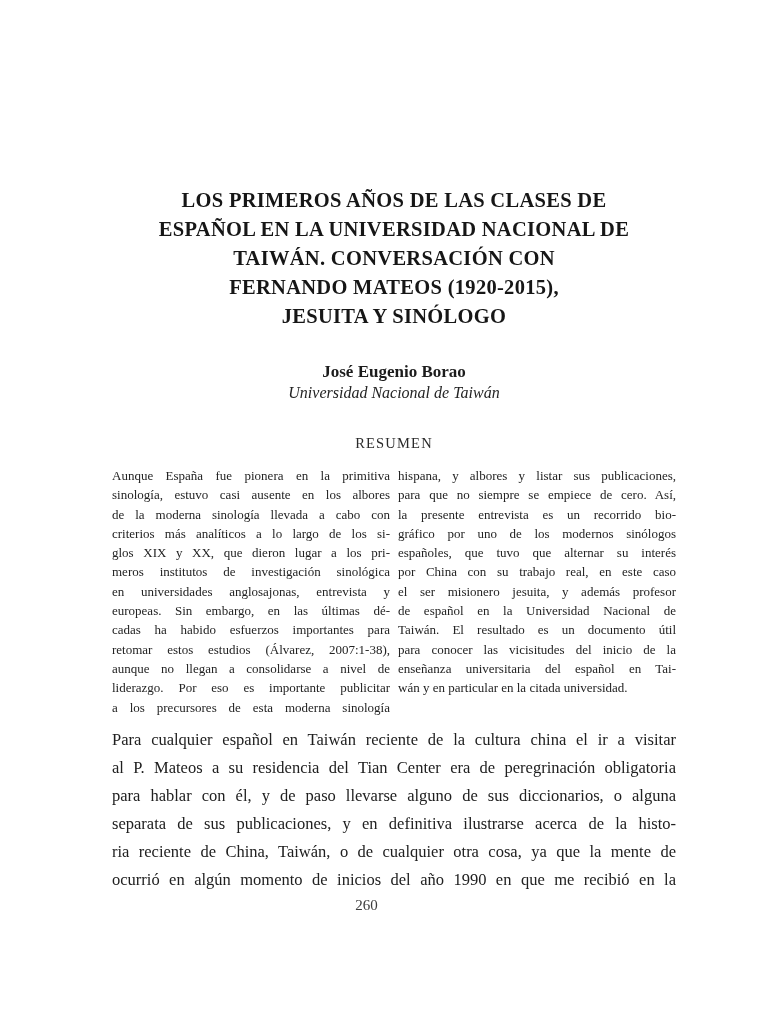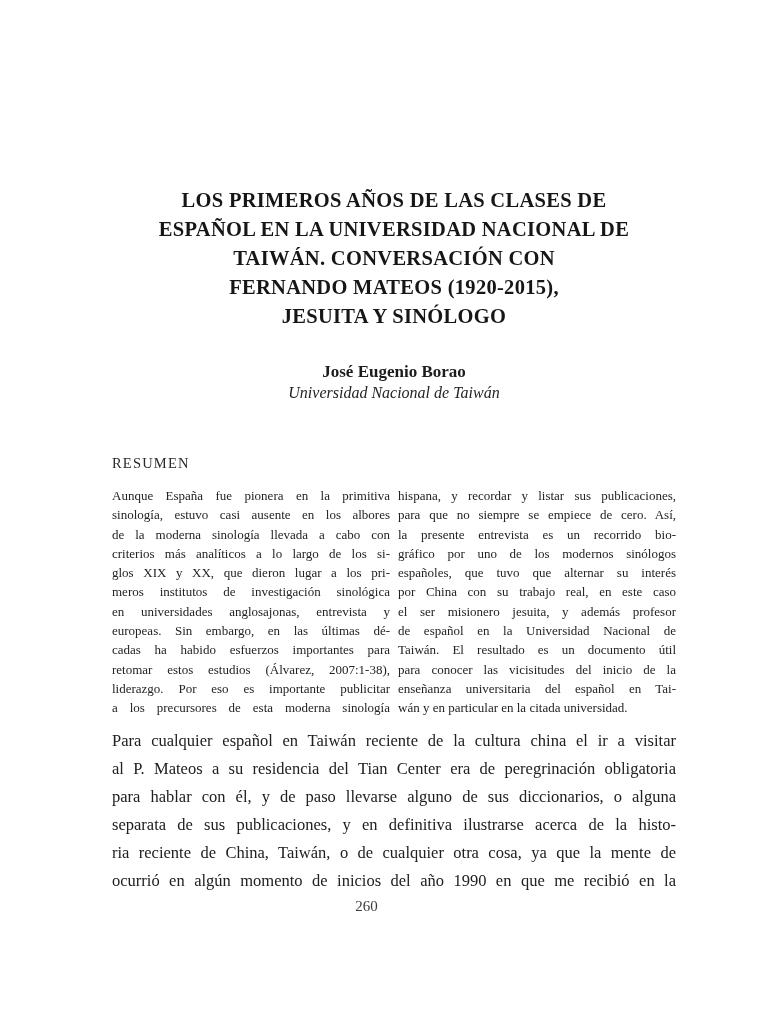--- a/index.html
+++ b/index.html
@@ -37,25 +37,26 @@
     line-height: 21px;
     color: #1c1c1c;
   }
   .affiliation {
     font-size: 16px;
     font-style: italic;
     line-height: 21px;
     color: #242424;
   }
   .abstract-heading {
-    margin-top: 52px;
+    margin-top: 32px;
     font-size: 14.5px;
     line-height: 16px;
     letter-spacing: 1.2px;
     color: #2a2a2a;
+    text-align: center;
   }
   .abstract {
     margin-top: 15px;
     display: flex;
     gap: 8px;
     font-size: 13px;
     line-height: 19.3px;
     color: #232323;
   }
   .abstract .col {
@@ -110,25 +111,26 @@
       <div class="ln jl">Aunque España fue pionera en la primitiva</div>
       <div class="ln jl">sinología, estuvo casi ausente en los albores</div>
       <div class="ln jl">de la moderna sinología llevada a cabo con</div>
       <div class="ln jl">criterios más analíticos a lo largo de los si-</div>
       <div class="ln jl">glos XIX y XX, que dieron lugar a los pri-</div>
       <div class="ln jl">meros institutos de investigación sinológica</div>
       <div class="ln jl">en universidades anglosajonas, entrevista y</div>
       <div class="ln jl">europeas. Sin embargo, en las últimas dé-</div>
       <div class="ln jl">cadas ha habido esfuerzos importantes para</div>
       <div class="ln jl">retomar estos estudios (Álvarez, 2007:1-38),</div>
+      <div class="ln jl">aunque no llegan a consolidarse a nivel de</div>
       <div class="ln jl">liderazgo. Por eso es importante publicitar</div>
       <div class="ln jl">a los precursores de esta moderna sinología</div>
     </div>
     <div class="col">
-      <div class="ln jl">hispana, y recordar y listar sus publicaciones,</div>
+      <div class="ln jl">hispana, y albores y listar sus publicaciones,</div>
       <div class="ln jl">para que no siempre se empiece de cero. Así,</div>
       <div class="ln jl">la presente entrevista es un recorrido bio-</div>
       <div class="ln jl">gráfico por uno de los modernos sinólogos</div>
       <div class="ln jl">españoles, que tuvo que alternar su interés</div>
       <div class="ln jl">por China con su trabajo real, en este caso</div>
       <div class="ln jl">el ser misionero jesuita, y además profesor</div>
       <div class="ln jl">de español en la Universidad Nacional de</div>
       <div class="ln jl">Taiwán. El resultado es un documento útil</div>
       <div class="ln jl">para conocer las vicisitudes del inicio de la</div>
       <div class="ln jl">enseñanza universitaria del español en Tai-</div>

